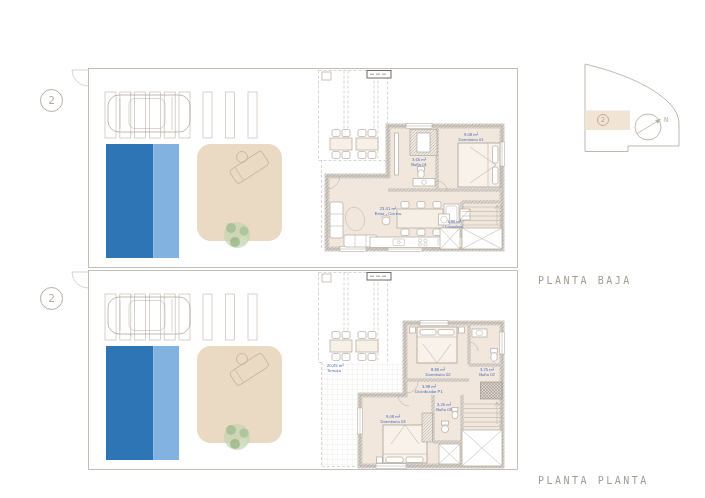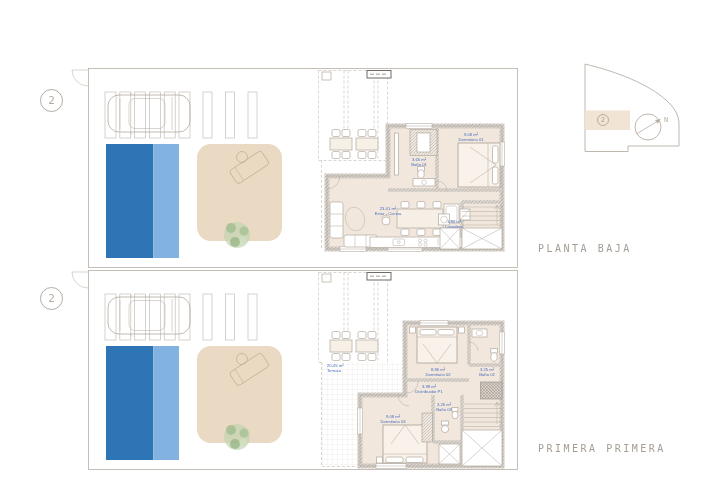--- a/index.html
+++ b/index.html
@@ -1,20 +1,20 @@
 <!DOCTYPE html>
 <html><head>
 <meta charset="utf-8">
 <style>
   html,body{margin:0;padding:0;background:#fff;}
   .canvas{position:relative;width:705px;height:498px;background:#fff;overflow:hidden;
           font-family:"Liberation Sans",sans-serif;}
   svg{position:absolute;overflow:visible;}
   .plan-title{position:absolute;font-family:"DejaVu Sans Mono",monospace;font-size:10px;
-              letter-spacing:2.5px;color:#a59d93;white-space:nowrap;}
+              letter-spacing:2.5px;color:#a59d93;white-space:nowrap;margin-top:32px;}
   .unit-badge{position:absolute;width:21px;height:21px;border:1.2px solid #b3aba3;border-radius:50%;
               color:#b3aba3;font-family:"DejaVu Sans Mono",monospace;font-size:11px;
               display:flex;align-items:center;justify-content:center;}
   .arealabel{font-family:"Liberation Sans",sans-serif;font-size:4.2px;fill:#4b6fc0;text-anchor:middle;}
   .arealabel.start{text-anchor:start;}
   .keynum{font-family:"DejaVu Sans Mono",monospace;font-size:6.5px;fill:#b49e86;text-anchor:middle;}
   .north-n{font-family:"DejaVu Sans Mono",monospace;font-size:7px;fill:#b8b0a6;}
   .plotline{fill:none;stroke:#b6aea6;stroke-width:0.8;}
   .f{fill:none;stroke:#b2a99f;stroke-width:0.8;}
   .f2{fill:#fff;stroke:#b2a99f;stroke-width:0.7;}
@@ -379,21 +379,21 @@
         <text class="arealabel" x="399" y="105.5">Baño 02</text>
         <text class="arealabel" x="341" y="118">3.98 m²</text>
         <text class="arealabel" x="341" y="123">Distribuidor P1</text>
         <text class="arealabel" x="356" y="135.5">3.26 m²</text>
         <text class="arealabel" x="356" y="140.5">Baño 03</text>
         <text class="arealabel" x="305" y="147.5">9.08 m²</text>
         <text class="arealabel" x="305" y="152.5">Dormitorio 03</text>
       </g>
     </g>
   </svg>
-  <div class="plan-title" style="left:538px;top:443px;">PRIMERA PRIMERA</div>
+  <div class="plan-title" style="left:538px;top:443px;">PLANTA PLANTA</div>
 
   <svg style="left:580px;top:58px;" width="120" height="104" viewBox="0 0 120 104">
     <path d="M5,6 L5,93.5 L48,93.5 L48,88 L99,88 L99,66 C99,58 95,50 86,42 C68,26 38,14 5,6 Z" fill="#fff" stroke="#b8b0a6" stroke-width="0.9"></path>
     <rect x="5" y="52.5" width="45" height="19.5" fill="#f1e4d4"></rect>
     <circle cx="23" cy="62" r="5.5" fill="none" stroke="#b49e86" stroke-width="0.8"></circle>
     <text class="keynum" x="23" y="64.3">2</text>
     <g>
       <circle cx="68" cy="69" r="13" fill="none" stroke="#b8b0a6" stroke-width="0.9"></circle>
       <line x1="56.5" y1="76" x2="79.5" y2="62" stroke="#b8b0a6" stroke-width="0.8"></line>
       <path d="M81,61 l-6,1 l2.8,3.8 z" fill="#b8b0a6"></path>

